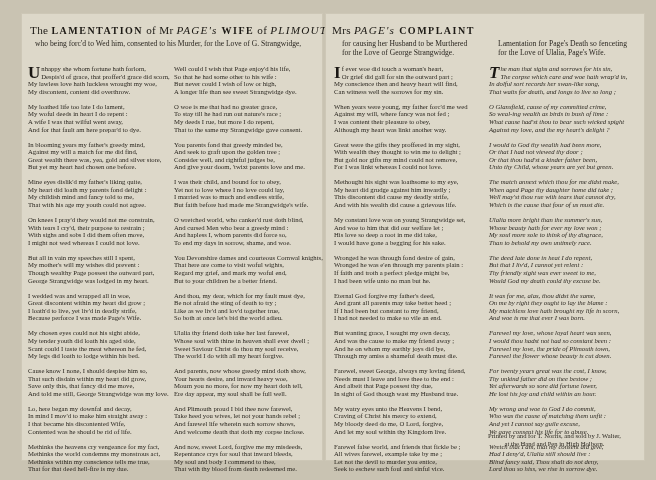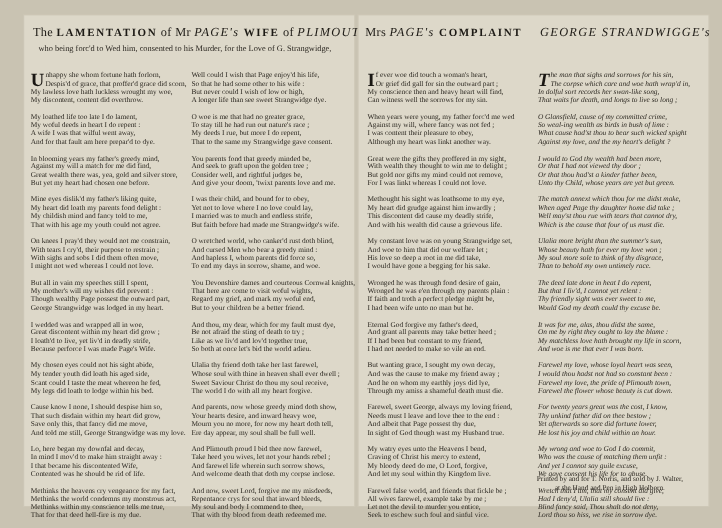--- a/index.html
+++ b/index.html
@@ -179,22 +179,27 @@
         <div>My soul and body I commend to thee,</div>
         <div>That with thy blood from death redeemed me.</div>
       </div>
     </div>
 </div>
 
 <div id="right-page" class="page">
   <div class="title-main" style="left:6px; top:10px;">
     <span>Mrs </span><i>PAGE's</i><span class="caps"> COMPLAINT</span>
   </div>
-  <div class="title-main" style="left:165px; top:10px;">
-    <i>GEORGE STRANDWIGGE's</i>
+  <div class="subtitle" style="left:16px; top:25px;">
+    <div>for causing her Husband to be Murthered</div>
+    <div>for the Love of George Strangwidge.</div>
+  </div>
+  <div class="subtitle" style="left:172px; top:25px;">
+    <div>Lamentation for Page's Death so fenceting</div>
+    <div>for the Love of Ulalia, Page's Wife.</div>
   </div>
   <div class="col" id="rc1" style="left:8px; top:51px;">
       <div class="stanza">
         <div style="overflow: visible;"><span class="dropcap">I</span><span>f ever woe did touch a woman's heart,</span></div>
         <div>Or grief did gall for sin the outward part ;</div>
         <div>My conscience then and heavy heart will find,</div>
         <div>Can witness well the sorrows for my sin.</div>
       </div>
       <div class="stanza">
         <div>When years were young, my father forc'd me wed</div>

